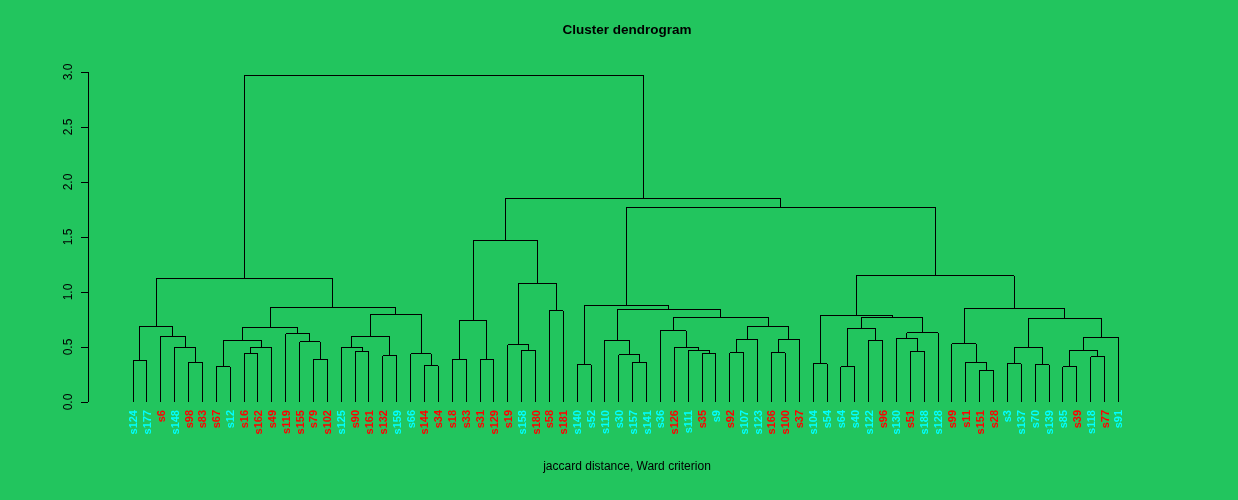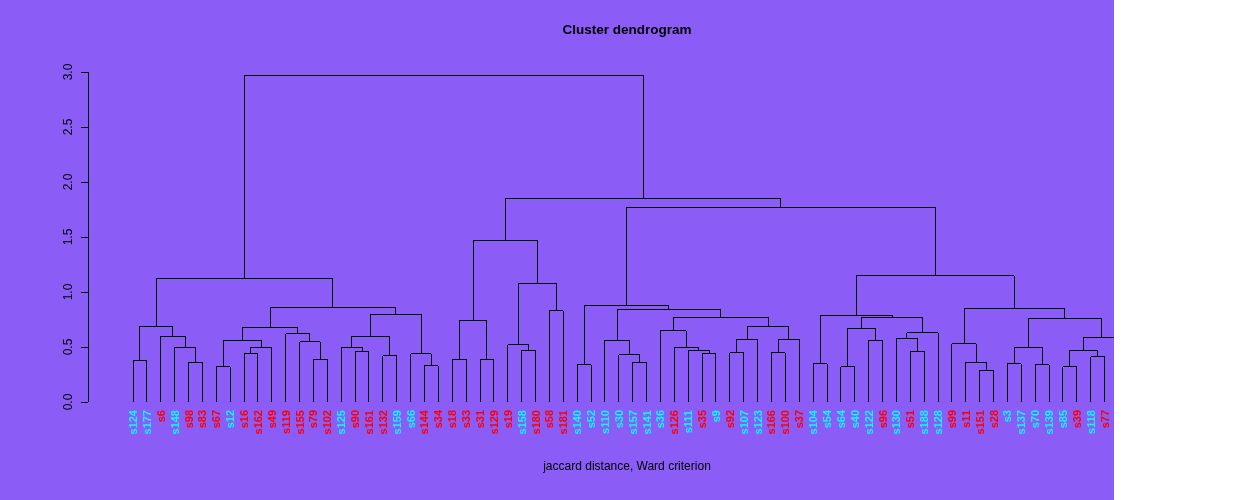--- a/index.html
+++ b/index.html
@@ -1,19 +1,19 @@
 <!DOCTYPE html>
 <html><head>
 <meta charset="utf-8">
 <style>
   html, body { margin: 0; padding: 0; background: #ffffff; }
   #canvas {
     position: relative;
-    width: 1114px; height: 500px;
-    background: #8b5cf6;
+    width: 1238px; height: 500px;
+    background: #22c55e;
     font-family: "Liberation Sans", sans-serif;
     overflow: hidden;
   }
   #plot-title {
     position: absolute;
     top: 22px; left: 0;
     width: 1254px;
     text-align: center;
     font-size: 13.5px;
     font-weight: bold;

